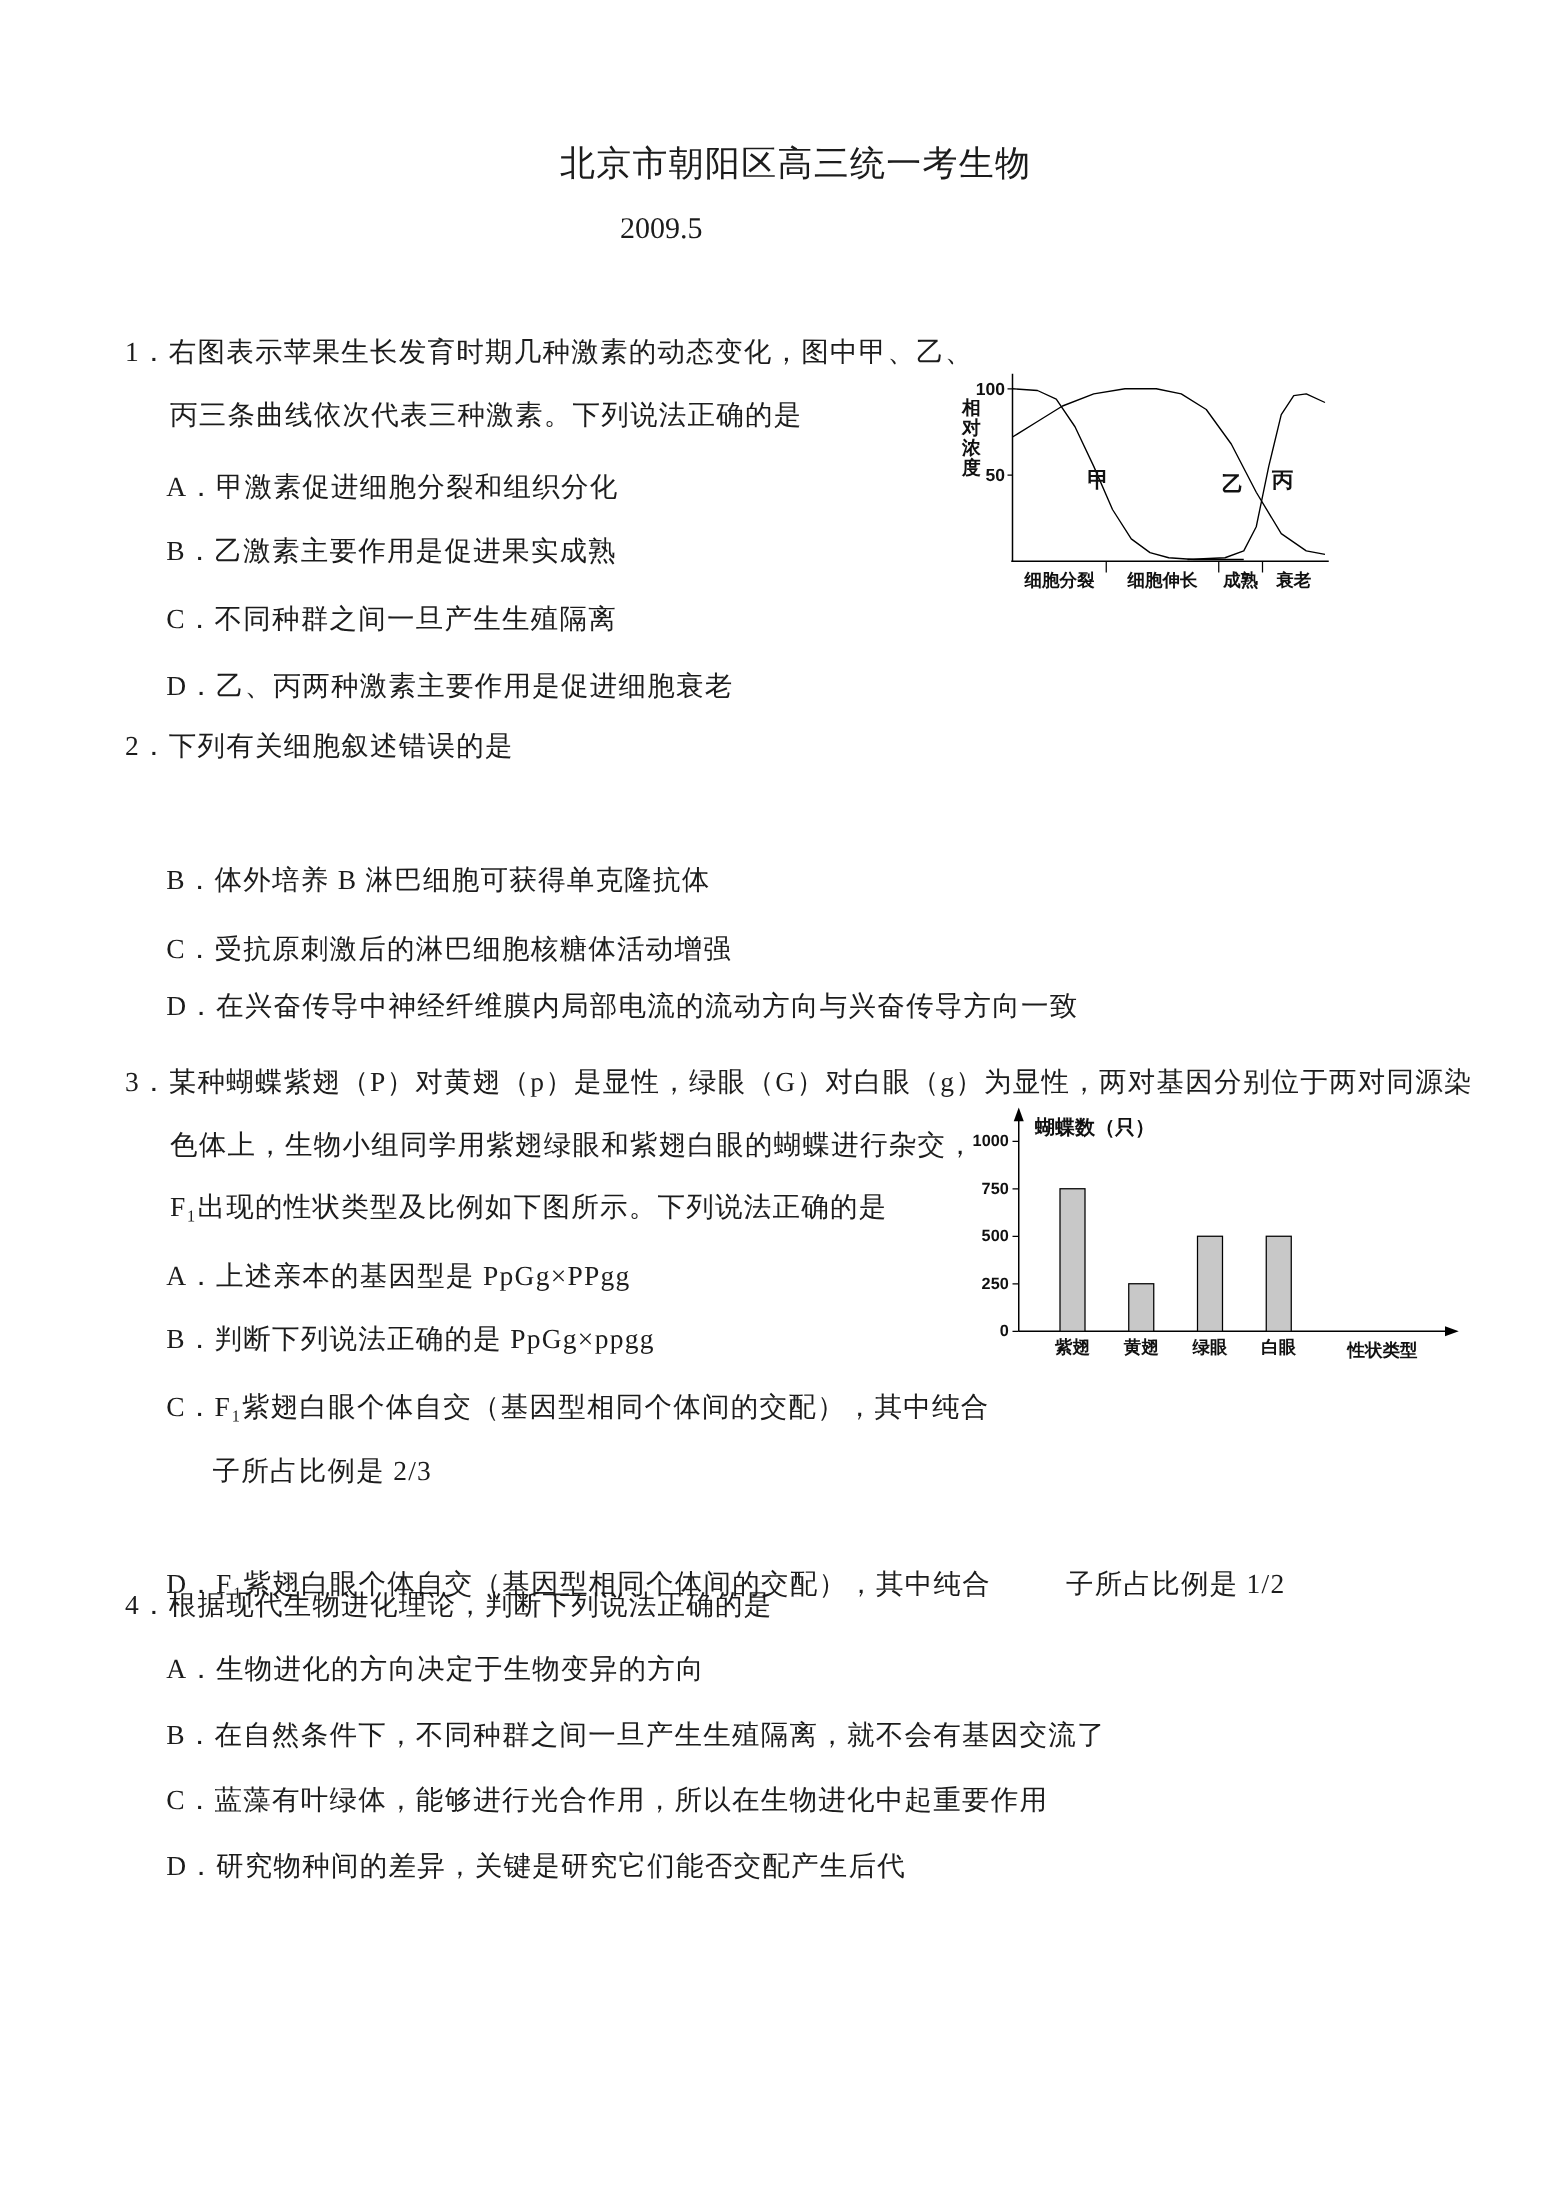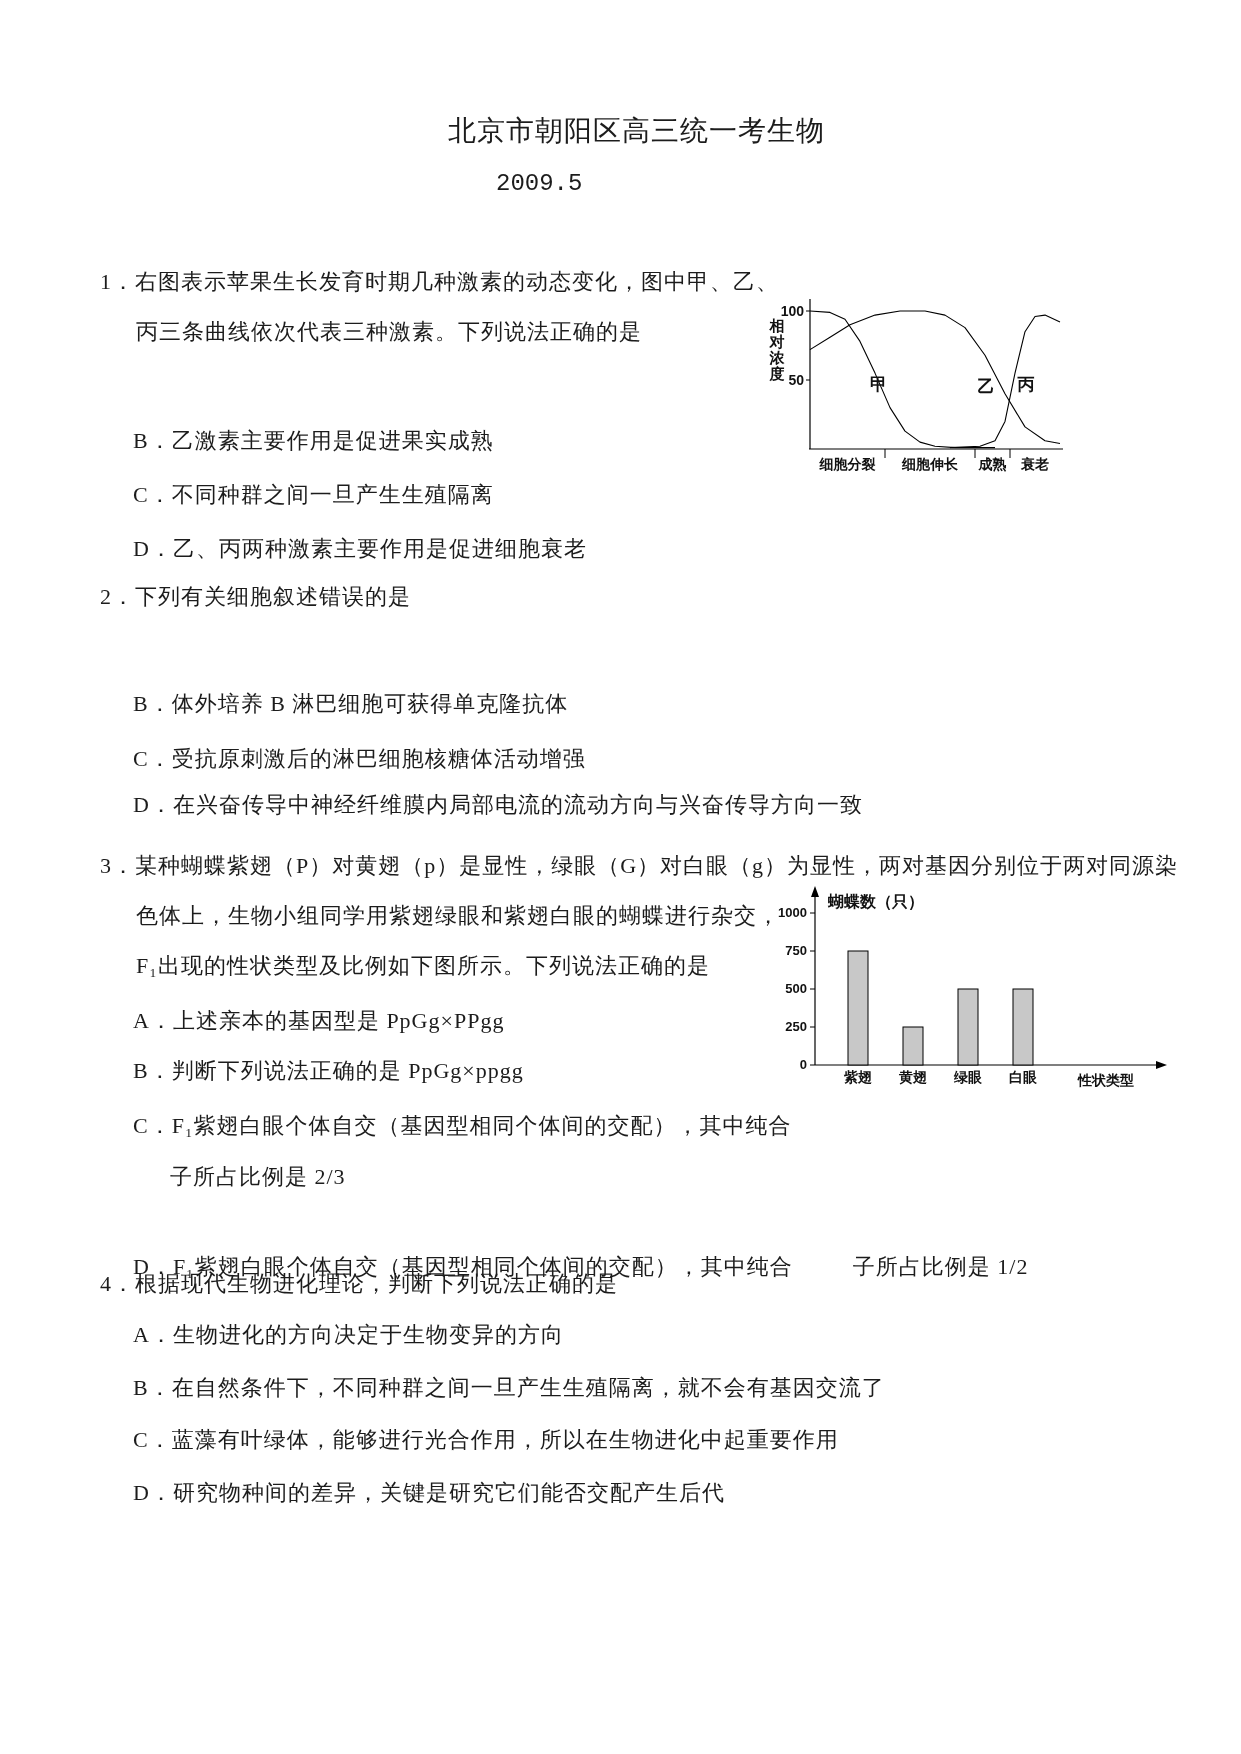--- a/index.html
+++ b/index.html
@@ -3,35 +3,36 @@
 <meta charset="utf-8">
 <style>
   html,body{margin:0;padding:0;background:#888;}
   .page{
     position:relative;width:1241px;height:1754px;background:#ffffff;
     font-family:"Liberation Serif","DejaVu Serif",serif;color:#1c1c1c;
     overflow:hidden;margin:0 auto;
   }
   .t-line{position:absolute;white-space:nowrap;font-size:22px;letter-spacing:1px;line-height:1.25;}
   .doc-title{position:absolute;top:112px;left:448px;font-size:28px;letter-spacing:1px;white-space:nowrap;}
-  .doc-date{position:absolute;top:170px;left:496px;font-size:24px;white-space:nowrap;font-family:Liberation Mono, monospace;}
+  .doc-date{position:absolute;top:170px;left:496px;font-size:24px;white-space:nowrap;}
   .chart{position:absolute;}
   svg text{font-family:"Liberation Sans","DejaVu Sans",sans-serif;fill:#111;}
   .gap-60{display:inline-block;margin-left:60px;margin-top:36px;}
 </style>
 </head>
 <body>
 
 <div class="page">
 
   <div class="doc-title">北京市朝阳区高三统一考生物</div>
   <div class="doc-date">2009.5</div>
 
   <div class="t-line" style="top:268px;left:100px">1．右图表示苹果生长发育时期几种激素的动态变化，图中甲、乙、</div>
   <div class="t-line" style="top:318px;left:136px">丙三条曲线依次代表三种激素。下列说法正确的是</div>
+  <div class="t-line" style="top:376px;left:133px">A．甲激素促进细胞分裂和组织分化</div>
   <div class="t-line" style="top:427px;left:133px">B．乙激素主要作用是促进果实成熟</div>
   <div class="t-line" style="top:481px;left:133px">C．不同种群之间一旦产生生殖隔离</div>
   <div class="t-line" style="top:535px;left:133px">D．乙、丙两种激素主要作用是促进细胞衰老</div>
 
   <svg id="line-chart" class="chart" style="left:763px;top:293px" width="310" height="185" viewBox="0 0 310 185">
       <line x1="47" y1="6" x2="47" y2="156" stroke="#000" stroke-width="1.2"></line>
       <line x1="46" y1="156" x2="300" y2="156" stroke="#000" stroke-width="1.2"></line>
       <line x1="43" y1="18" x2="47" y2="18" stroke="#000"></line>
       <text x="41" y="23" text-anchor="end" font-size="14" font-weight="bold">100</text>
       <line x1="43" y1="87" x2="47" y2="87" stroke="#000"></line>

